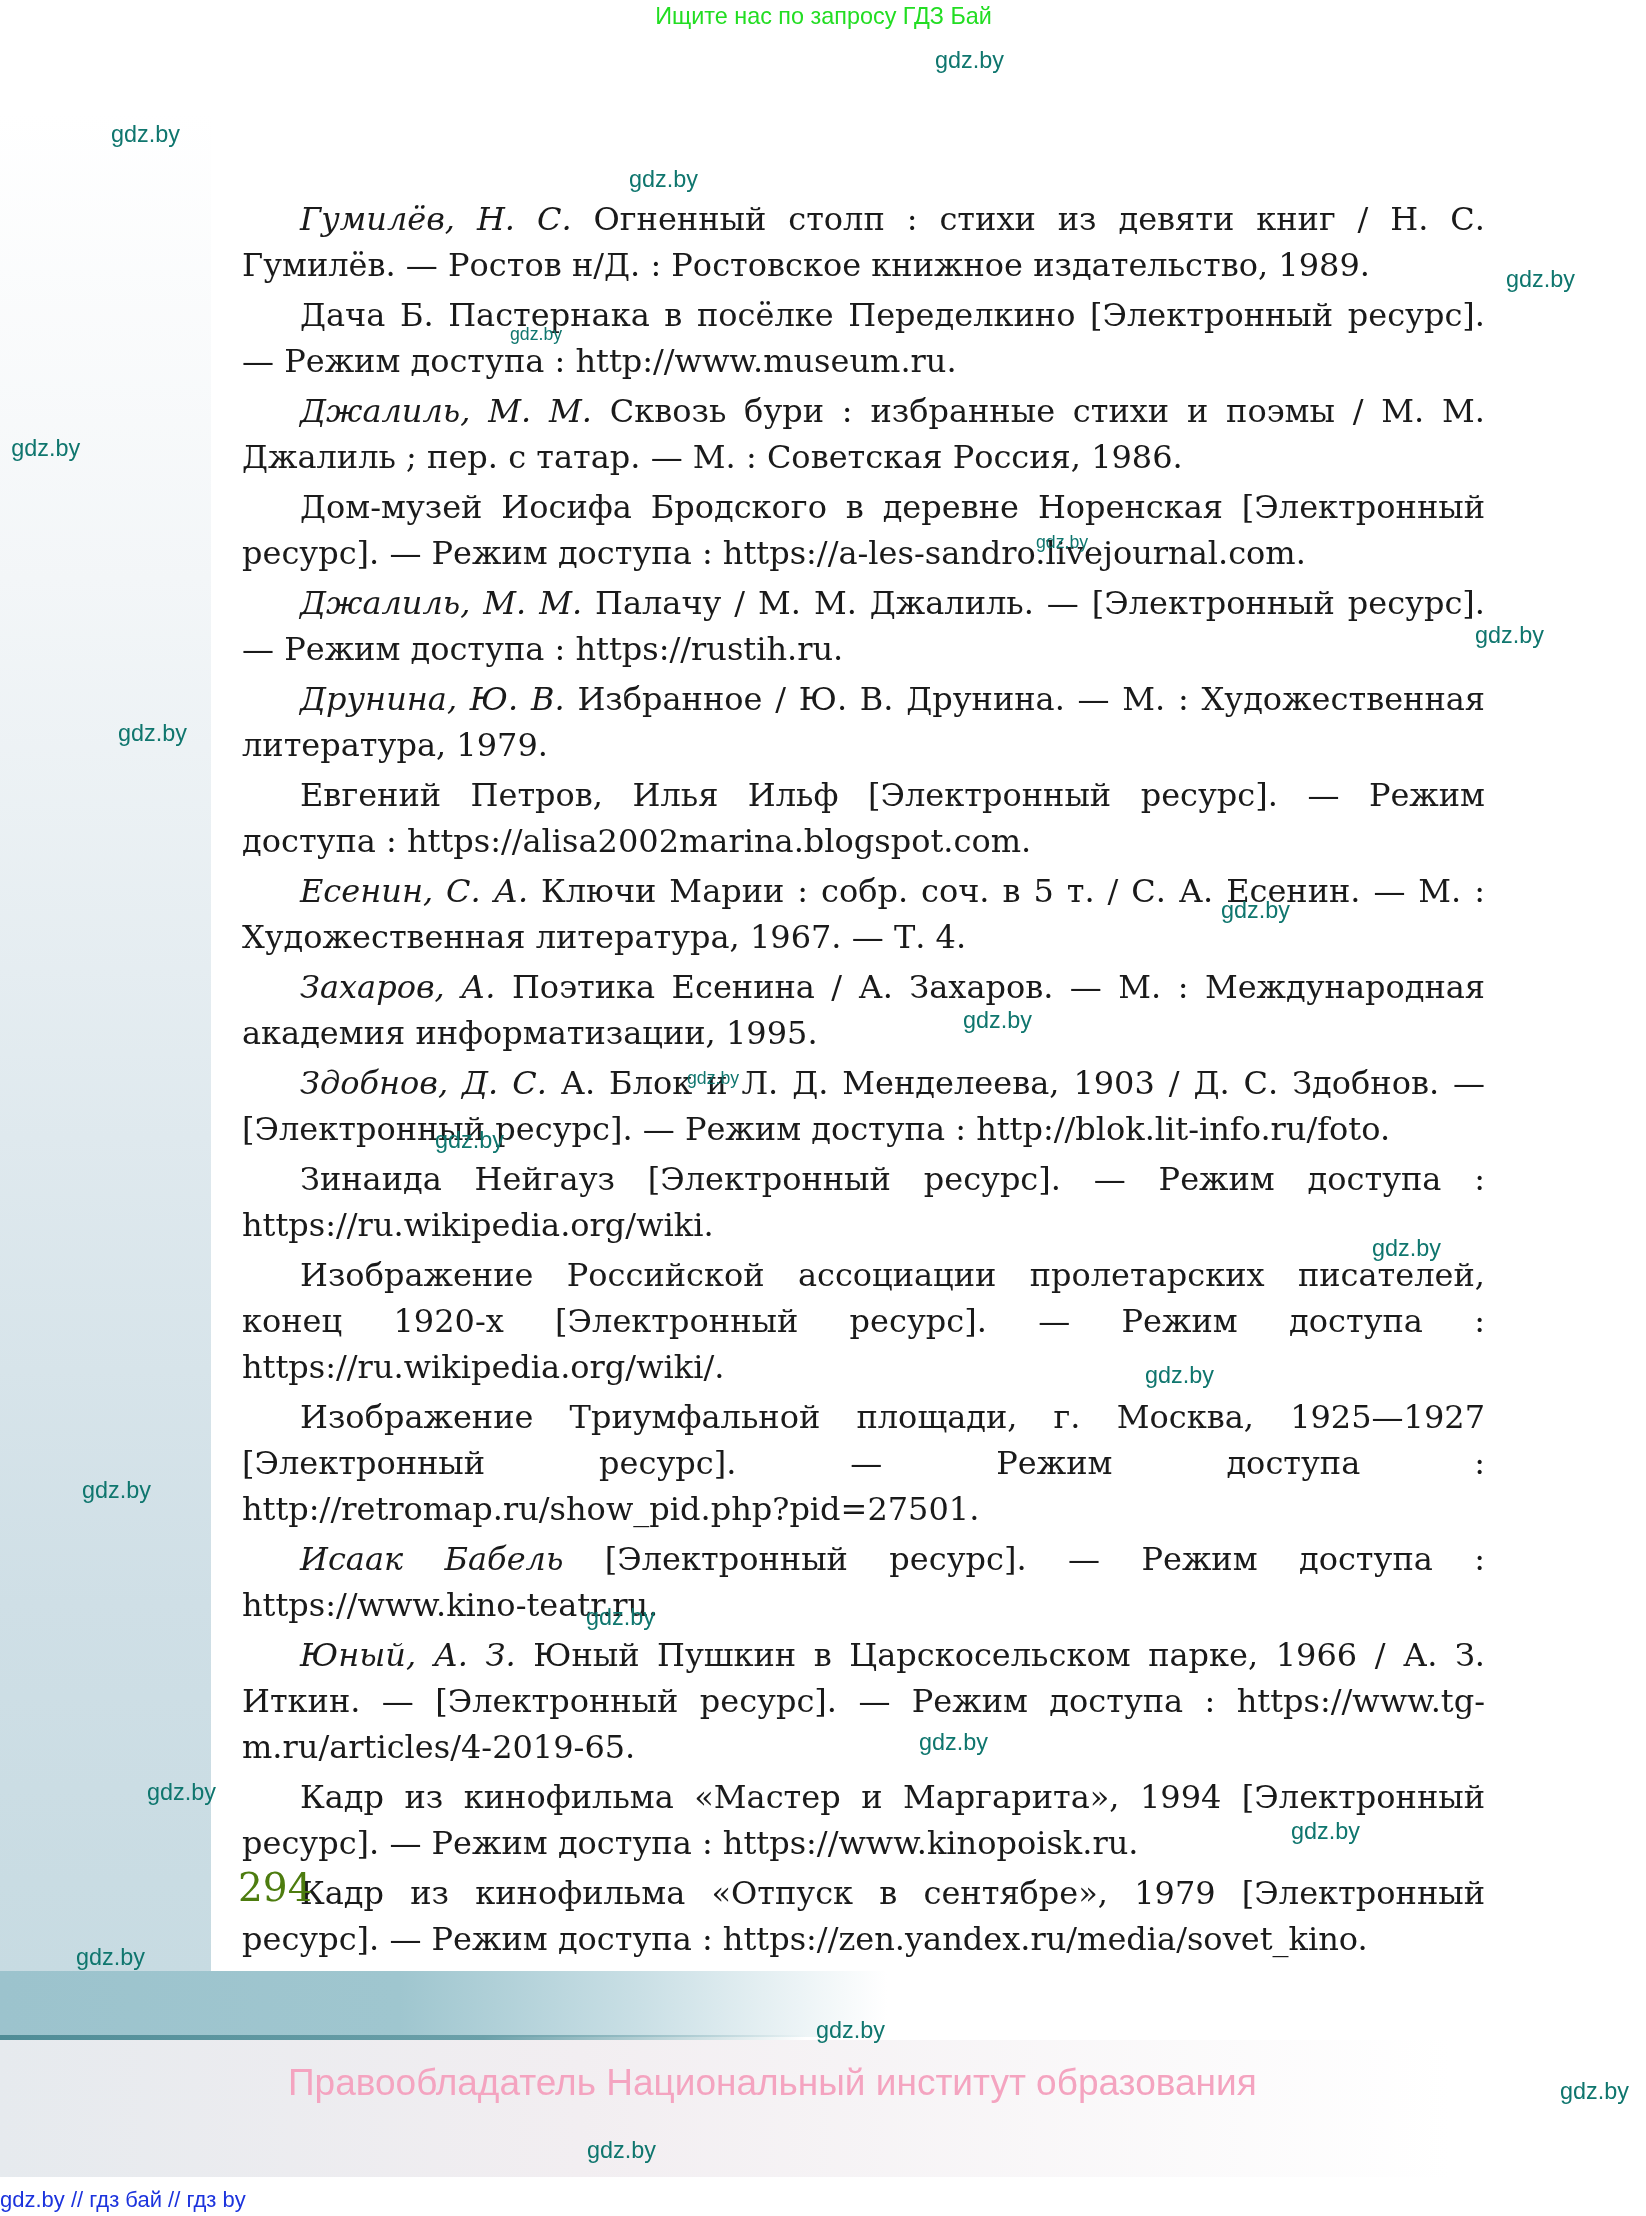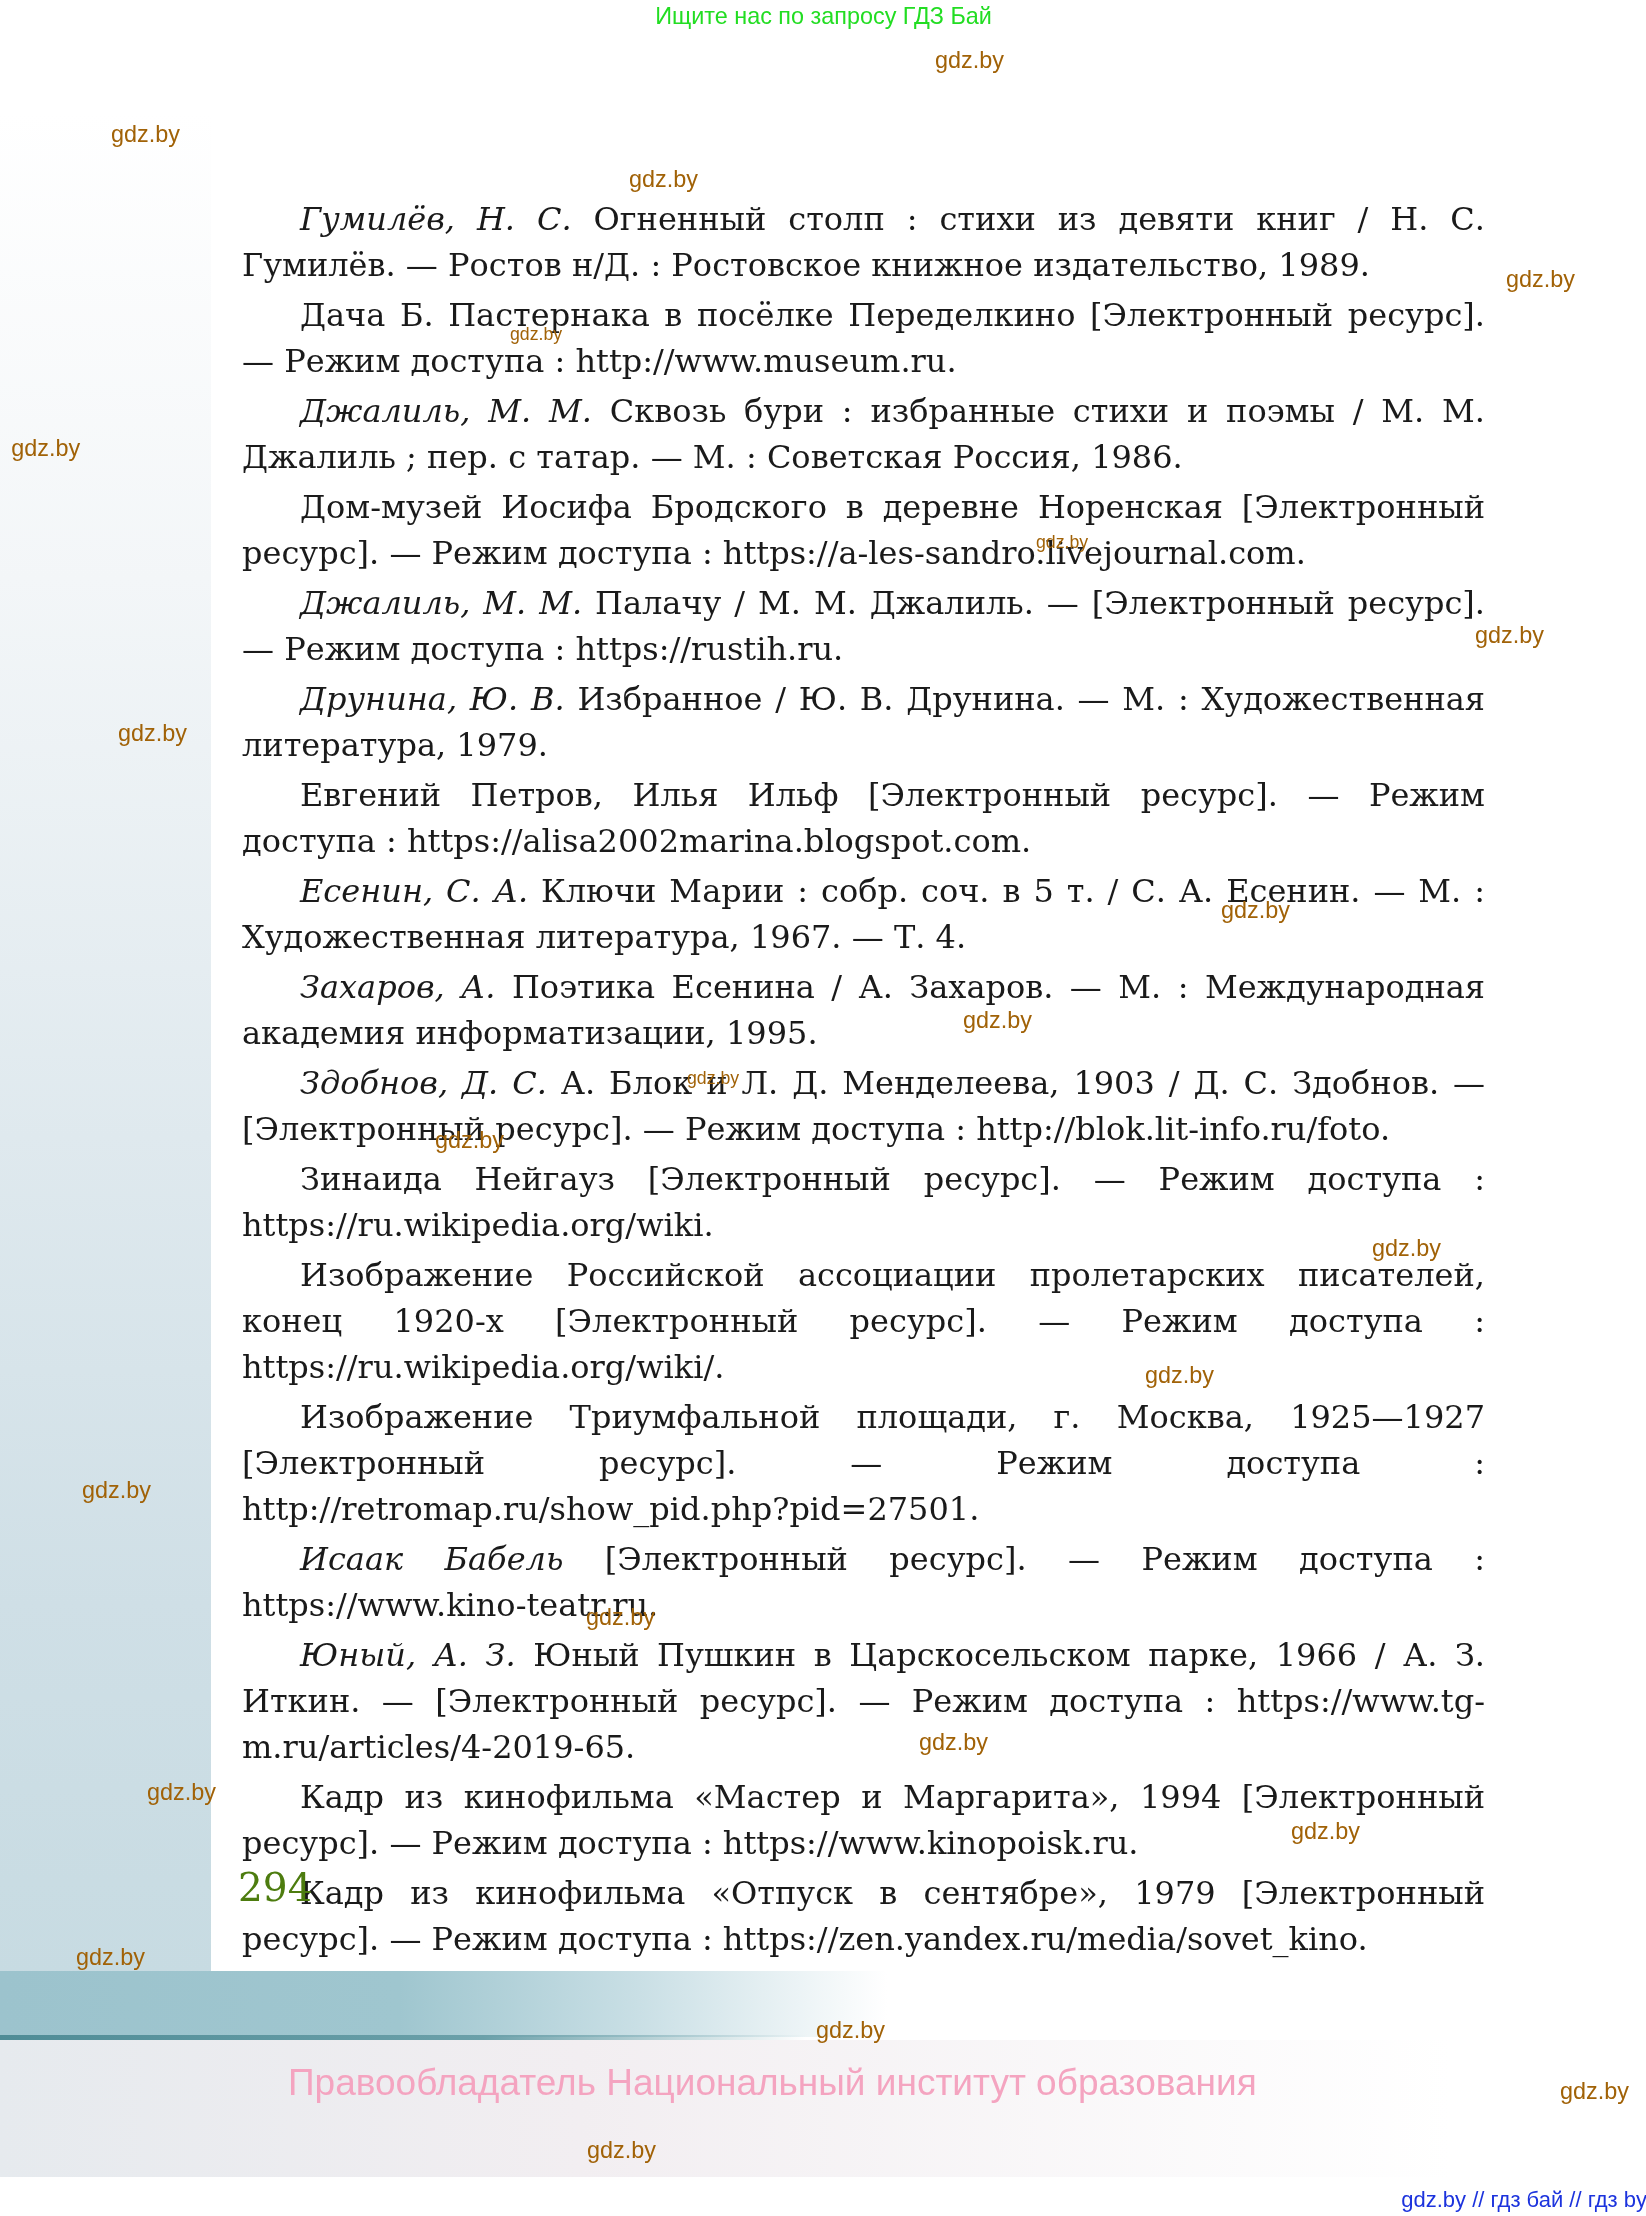--- a/index.html
+++ b/index.html
@@ -9,25 +9,25 @@
   .band { position:absolute; left:0; top:1971px; width:887px; height:66px;
     background:linear-gradient(90deg,#9cc3cd 0%,#9fc6cf 45%,#c9dfe5 72%,#ffffff 100%); }
   .band-line { position:absolute; left:0; top:2035px; width:806px; height:4.8px;
     background:linear-gradient(90deg,#4f8c96 0%,#6ba0a9 60%,rgba(255,255,255,0) 100%); }
   .below { position:absolute; left:0; top:2040px; width:1451px; height:137px;
     background:linear-gradient(90deg,#e6eaee 0%,#f2eef1 40%,#ffffff 100%); }
   .text { position:absolute; left:238px; top:192px; width:1251px; font-size:32px; line-height:46px; color:#1a1a1a; }
   .entry { text-indent:58px; text-align:justify; margin:4px; }
   .entry .au { font-style:italic; }
   .page-num { position:absolute; left:238px; top:1865px; font-size:39px; color:#4d7c0f; }
-  .wm { position:absolute; font-family:"Liberation Sans", sans-serif; font-size:23.4px; color:#a16207; }
+  .wm { position:absolute; font-family:"Liberation Sans", sans-serif; font-size:23.4px; color:#0f766e; }
   .wm.small { font-size:17.7px; }
   .top-banner { position:absolute; top:3.2px; left:0; width:1647px; text-align:center; font-family:"Liberation Sans", sans-serif; font-size:23.4px; color:#22dd22; }
   .rights { position:absolute; top:2062px; left:276px; font-family:"Liberation Sans", sans-serif; font-size:37px; color:#f4a4c0;margin-left:12px; }
-  .bottom-links { position:absolute; top:2187px; left:0; width:1647px; text-align:right; font-family:"Liberation Sans", sans-serif; font-size:22px; color:#1c33dd; }
+  .bottom-links { position:absolute; top:2187px; left:0; width:1647px; text-align:left; font-family:"Liberation Sans", sans-serif; font-size:22px; color:#1c33dd; }
 </style>
 </head>
 <body>
 
 <div class="sidebar"></div>
 <div class="below"></div>
 <div class="band"></div>
 <div class="band-line"></div>
 
 <div class="top-banner">Ищите нас по запросу ГДЗ Бай</div>

